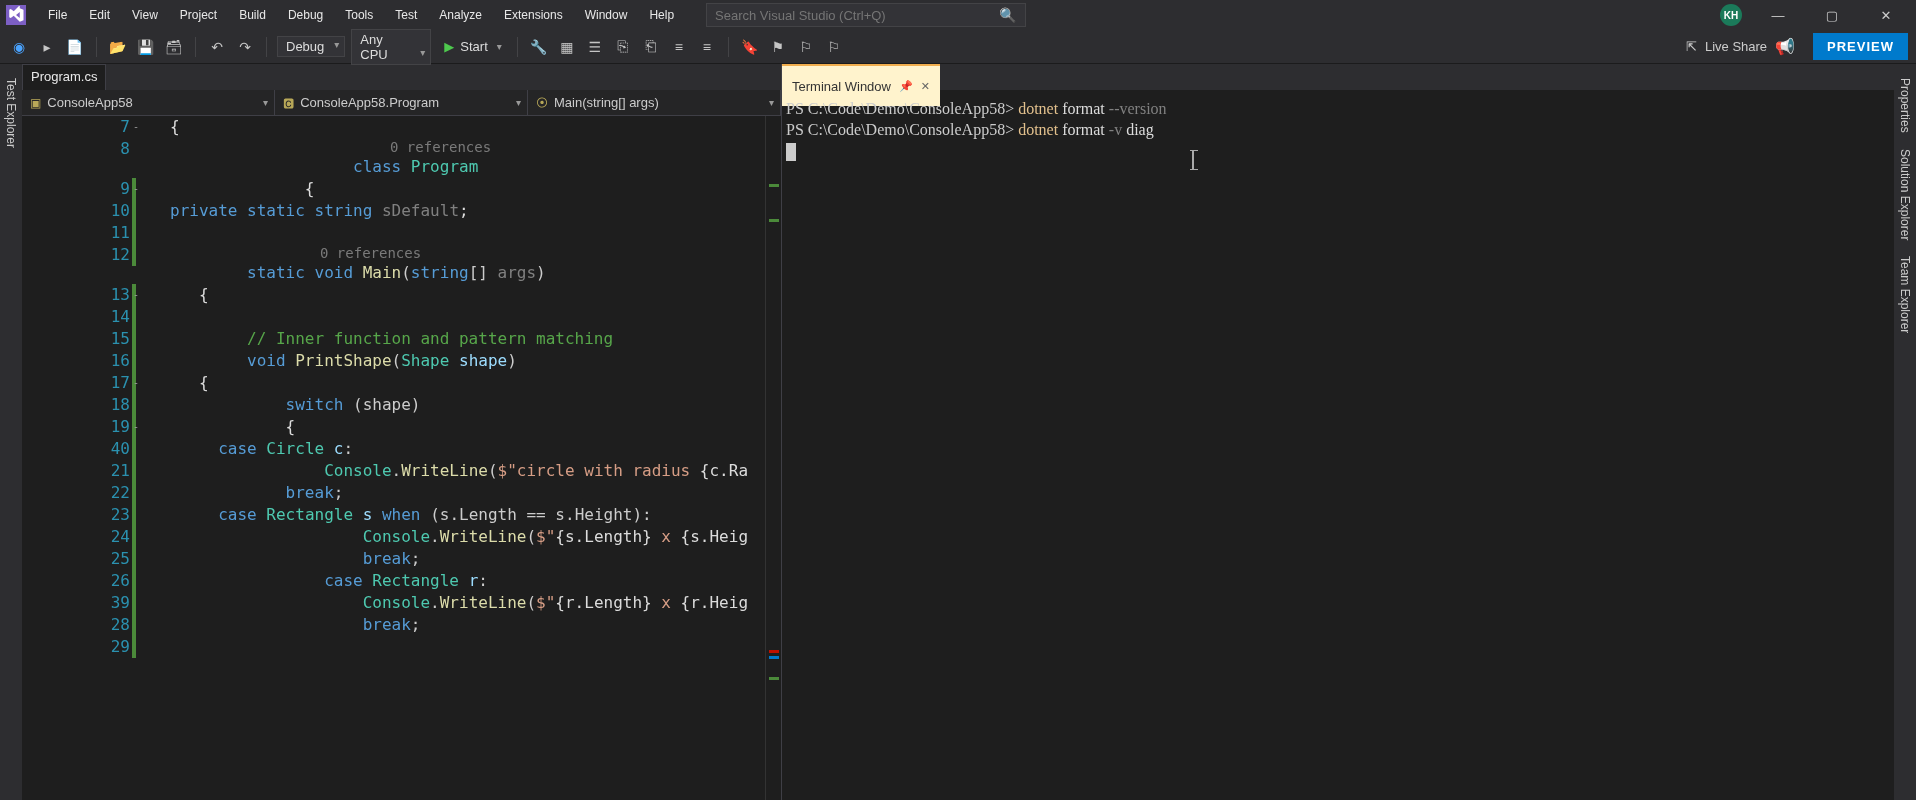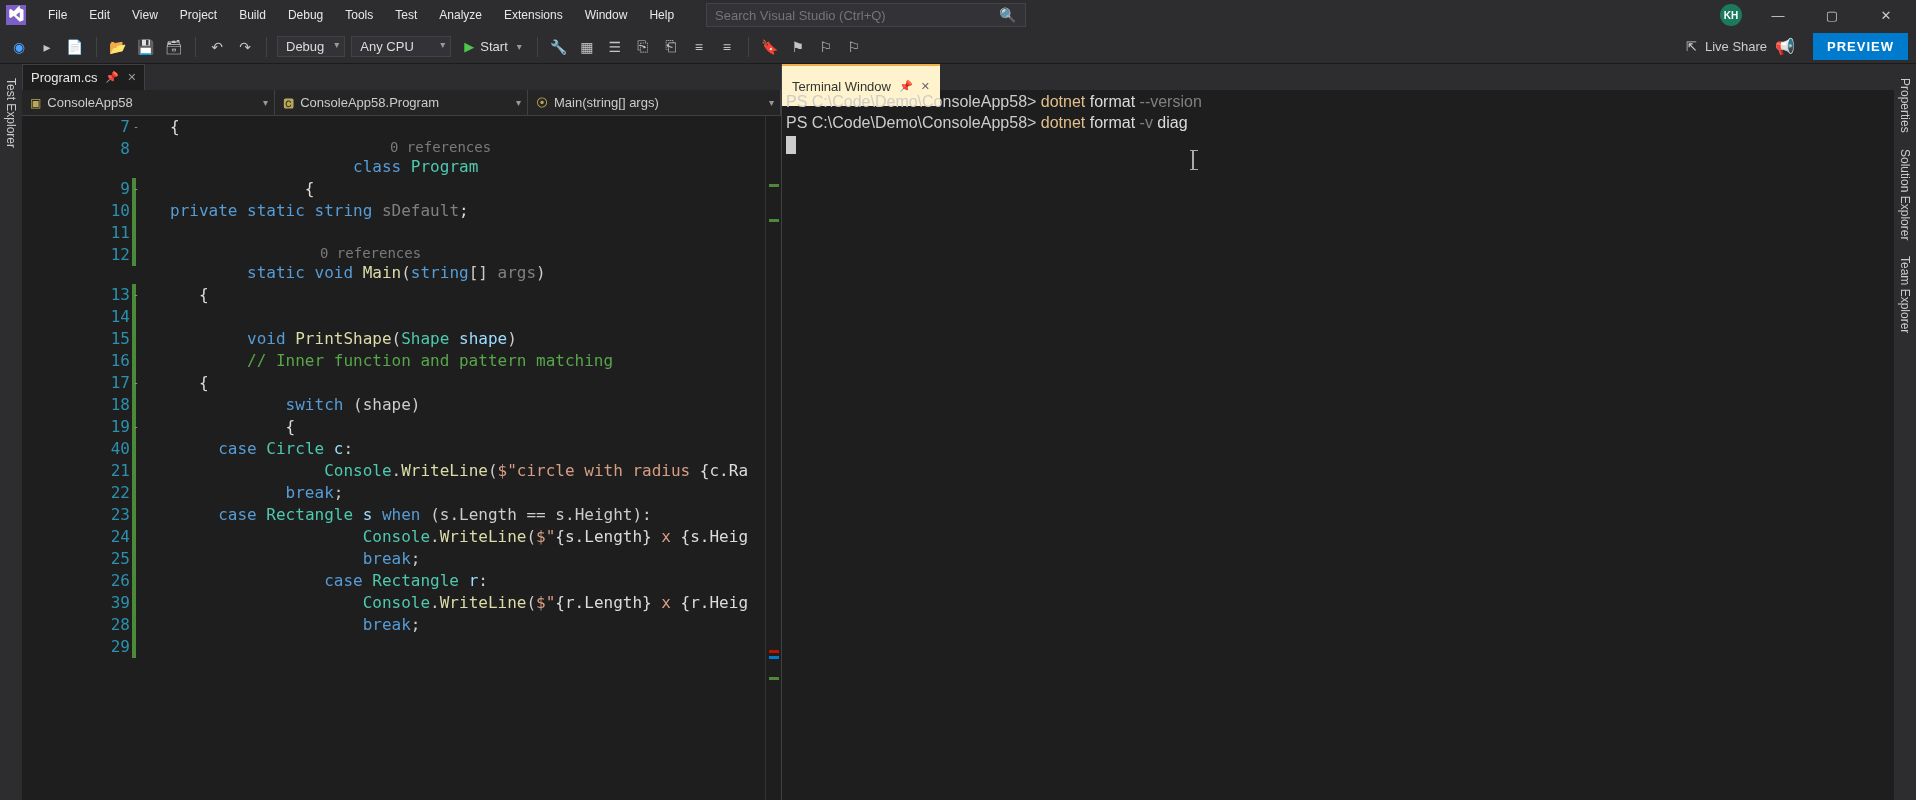--- a/index.html
+++ b/index.html
@@ -139,20 +139,21 @@
 
 .doc-tabs { height: 26px; background:#2d2d30; display:flex; align-items:stretch; }
 .doc-tab {
   background: #1e1e1e;
   border: 1px solid #3f3f46;
   border-bottom: none;
   padding: 4px 8px;
   display:flex; align-items:center; gap:8px;
   color:#e8e8e8;
   font-size: 13px;
+  flex-direction: column;
 }
 .doc-tab .pin, .doc-tab .close { color:#999; font-size:11px; cursor:pointer;}
 .terminal-tab {
   background: #fff3cd;
   color: #333;
   padding: 20px 10px;
   display:flex; align-items:center; gap:8px;
   font-size: 13px;
   border-top: 2px solid #f0ad4e;
 }
@@ -212,23 +213,23 @@
 .fn { color:#dcdcaa; }
 .id { color:#dcdcdc; }
 .pl { color:#dcdcdc; }
 .pu { color:#dcdcdc;}
 .param { color:#9cdcfe;}
 .dim { color:#808080;}
 
 
 .terminal-body {
   flex:1;
-  font-family: Liberation Sans, sans-serif;
+  font-family: Liberation Serif, serif;
   font-size: 16px;
-  padding: 1px 4px;
+  padding: 8px 4px;
   color:#ccc;
   position:relative;
 }
 .term-line { line-height: 21px; white-space:pre; }
 .ps-path { color:#ccc;}
 .ps-cmd { color:#e2c08d;}
 .ps-arg { color:#808080;}
 .ps-out { color:#ccc;}
 .cursor-blink {
   display:inline-block; width:10px; height:18px;
@@ -282,21 +283,21 @@
   <span class="tb-btn">📄</span>
   <span class="tb-sep"></span>
   <span class="tb-btn">📂</span>
   <span class="tb-btn">💾</span>
   <span class="tb-btn">🗃</span>
   <span class="tb-sep"></span>
   <span class="tb-btn">↶</span>
   <span class="tb-btn">↷</span>
   <span class="tb-sep"></span>
   <div class="tb-dropdown">Debug</div>
-  <div class="tb-dropdown" style="width:100px">Any CPU</div>
+  <div class="tb-dropdown" style="width:80px">Any CPU</div>
   <div class="start-btn">
     <span class="play">▶</span>
     <span>Start</span>
   </div>
   <span class="tb-sep"></span>
   <span class="tb-btn">🔧</span>
   <span class="tb-btn">▦</span>
   <span class="tb-btn">☰</span>
   <span class="tb-btn">⎘</span>
   <span class="tb-btn">⎗</span>
@@ -374,22 +375,22 @@
           <div class="code-line"><span class="pu">{</span></div>
           <div class="code-line ref">0 references</div>
           <div class="code-line">                   <span class="kw">class</span> <span class="cls">Program</span></div>
           <div class="code-line">              <span class="pu">{</span></div>
           <div class="code-line"><span class="kw">private</span> <span class="kw">static</span> <span class="kw">string</span> <span class="dim">sDefault</span><span class="pu">;</span></div>
           <div class="code-line"></div>
           <div class="code-line ref ref2">0 references</div>
           <div class="code-line">        <span class="kw">static</span> <span class="kw">void</span> <span class="fn">Main</span>(<span class="kw">string</span>[] <span class="dim">args</span>)</div>
           <div class="code-line">   <span class="pu">{</span></div>
           <div class="code-line"></div>
+          <div class="code-line">        <span class="cmt">// Inner function and pattern matching</span></div>
           <div class="code-line">        <span class="kw">void</span> <span class="fn">PrintShape</span>(<span class="cls">Shape</span> <span class="param">shape</span>)</div>
-          <div class="code-line">        <span class="cmt">// Inner function and pattern matching</span></div>
           <div class="code-line">   <span class="pu">{</span></div>
           <div class="code-line">            <span class="kw">switch</span> (shape)</div>
           <div class="code-line">            <span class="pu">{</span></div>
           <div class="code-line">     <span class="kw">case</span> <span class="cls">Circle</span> <span class="param">c</span>:</div>
           <div class="code-line">                <span class="cls">Console</span>.<span class="fn">WriteLine</span>(<span class="str">$"circle with radius </span><span class="pu">{c.Ra</span></div>
           <div class="code-line">            <span class="kw">break</span>;</div>
           <div class="code-line">     <span class="kw">case</span> <span class="cls">Rectangle</span> <span class="param">s</span> <span class="kw">when</span> (s.Length == s.Height):</div>
           <div class="code-line">                    <span class="cls">Console</span>.<span class="fn">WriteLine</span>(<span class="str">$"</span><span class="pu">{s.Length}</span><span class="str"> x </span><span class="pu">{s.Heig</span></div>
           <div class="code-line">                    <span class="kw">break</span>;</div>
           <div class="code-line">                <span class="kw">case</span> <span class="cls">Rectangle</span> <span class="param">r</span>:</div>

